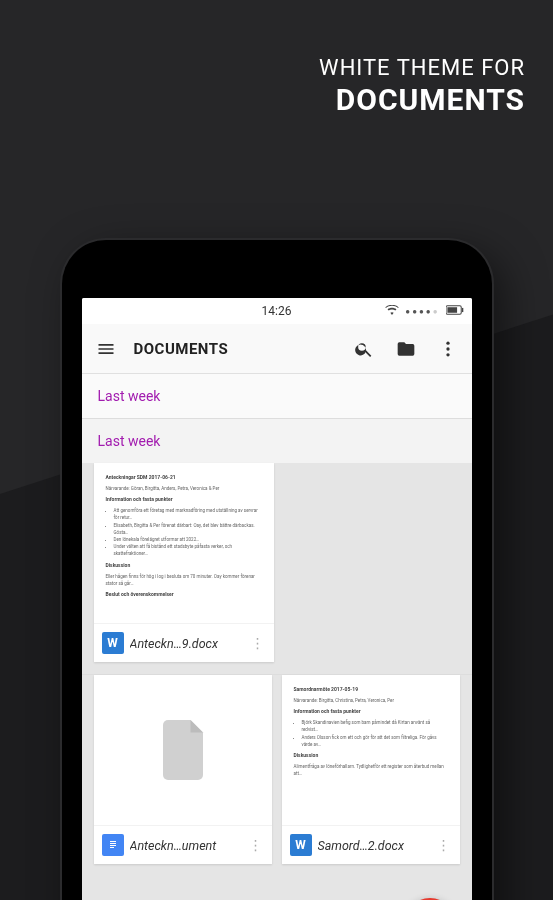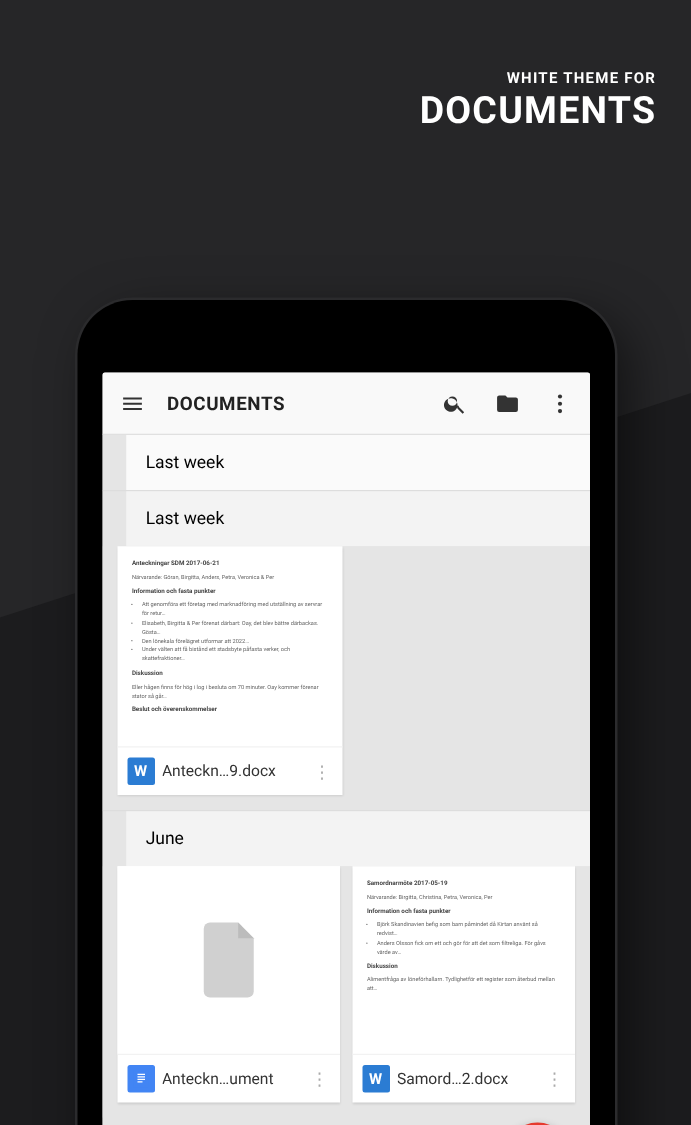--- a/index.html
+++ b/index.html
@@ -24,21 +24,21 @@
   }
   .promo {
     position: absolute;
     top: 55px;
     right: 28px;
     text-align: right;
     color: #fff;
     font-weight: 300;
     z-index: 2;
   }
-  .promo .line1 { font-size: 12px; letter-spacing: 1px; font-weight: 700; }
+  .promo .line1 { font-size: 22px; letter-spacing: 1px; font-weight: 400; }
   .promo .line2 { font-size: 30px; font-weight: 700; letter-spacing: 1px; margin-top: 2px; }
 
   .phone {
     position: absolute;
     bottom: -60px;
     left: 50%;
     transform: translateX(-50%);
     width: 430px;
     height: 720px;
     background: #000;
@@ -82,23 +82,22 @@
     gap: 14px;
     border-bottom: 1px solid #e0e0e0;
   }
   .toolbar .title { font-weight: 700; font-size: 15px; color: #222; letter-spacing: .5px; }
   .toolbar .spacer { flex: 1; }
   .icon-btn { width: 28px; height: 28px; display:flex; align-items:center; justify-content:center; color:#333; }
   .content { flex: 1; overflow: hidden; background: #e5e5e5; position: relative; }
   .section-header {
     padding: 14px 16px;
     font-size: 14px;
-    color: #000000;
+    color: #a21caf;
     background: #f3f3f3;
-    margin-left: 19px;
   }
   .section-header.top { background: #fafafa; }
   .card-row {
     display: flex;
     gap: 10px;
     padding: 0 12px 12px 12px;
     background: #e5e5e5;
   }
   .card {
     background: #fff;
@@ -134,21 +133,21 @@
     width: 22px; height: 22px;
     border-radius: 2px;
     display:flex; align-items:center; justify-content:center;
     color:#fff;
     font-weight:700;
     font-size:12px;
     flex-shrink:0;
   }
   .doc-icon.word { background:#2b7cd3; }
   .doc-icon.gdoc { background:#4285f4; }
-  .card-name { flex:1; font-size:12.5px; color:#333; white-space:nowrap; overflow:hidden; text-overflow:ellipsis;}
+  .card-name { flex:1; font-size:12.5px; color:#333; white-space:nowrap; overflow:hidden; text-overflow:ellipsis;font-style:italic;}
   .more-dots { color:#aaa; font-size:14px; flex-shrink:0; width:16px; text-align:center;}
   .fab {
     position: absolute;
     right: 16px;
     bottom: 10px;
     width: 52px; height: 52px;
     background: #e63a2e;
     border-radius: 50%;
     display:flex; align-items:center; justify-content:center;
     box-shadow: 0 3px 8px rgba(0,0,0,.3);
@@ -160,20 +159,38 @@
 <body>
 
 <div class="promo">
   <div class="line1">WHITE THEME FOR</div>
   <div class="line2">DOCUMENTS</div>
 </div>
 
 <div class="phone">
   <div class="screen">
 
+    <div class="statusbar">
+      <span>14:26</span>
+      <div class="sb-right">
+        <span>
+          <svg width="14" height="10" viewBox="0 0 24 18">
+              <path fill="#444" d="M12 18l3-4c-1.7-1.3-4.3-1.3-6 0l3 4zm-6-8c3.3-2.7 8.7-2.7 12 0l2-2.5C15.5 3.8 8.5 3.8 4 7.5L6 10zM1 5.5C7 .2 17 .2 23 5.5L24 4C17.3-1.9 6.7-1.9 0 4l1 1.5z"></path>
+            </svg>
+        </span>
+        <span style="letter-spacing:2px;color:#555;font-size:8px;">●●●●<span style="color:#ccc">●</span></span>
+        <span>
+          <svg width="18" height="10" viewBox="0 0 26 12">
+              <rect x="0" y="0" width="22" height="12" rx="2" fill="none" stroke="#444" stroke-width="1.5"></rect>
+              <rect x="2" y="2" width="14" height="8" fill="#444"></rect>
+              <rect x="23" y="3" width="2" height="6" fill="#444"></rect>
+            </svg>
+        </span>
+      </div>
+    </div>
 
     <div class="toolbar">
       <div class="icon-btn">
         <svg width="20" height="20" viewBox="0 0 24 24">
             <path fill="#333" d="M3 6h18v2H3V6zm0 5h18v2H3v-2zm0 5h18v2H3v-2z"></path>
           </svg>
       </div>
       <div class="title">DOCUMENTS</div>
       <div class="spacer"></div>
       <div class="icon-btn">
@@ -219,21 +236,20 @@
           </div>
           <div class="card-footer">
             <div class="doc-icon word">W</div>
             <div class="card-name">Anteckn…9.docx</div>
             <div class="more-dots">⋮</div>
           </div>
         </div>
       </div>
 
       <div class="divider"></div>
-      <div class="section-header">June</div>
 
       <div class="card-row">
         <div class="card">
           <div class="preview-placeholder">
             <svg width="60" height="70" viewBox="0 0 24 28">
                 <path fill="#d0d0d0" d="M6 2h9l5 5v17a2 2 0 0 1-2 2H6a2 2 0 0 1-2-2V4a2 2 0 0 1 2-2z"></path>
                 <path fill="#bcbcbc" d="M15 2v5h5z"></path>
               </svg>
           </div>
           <div class="card-footer">

